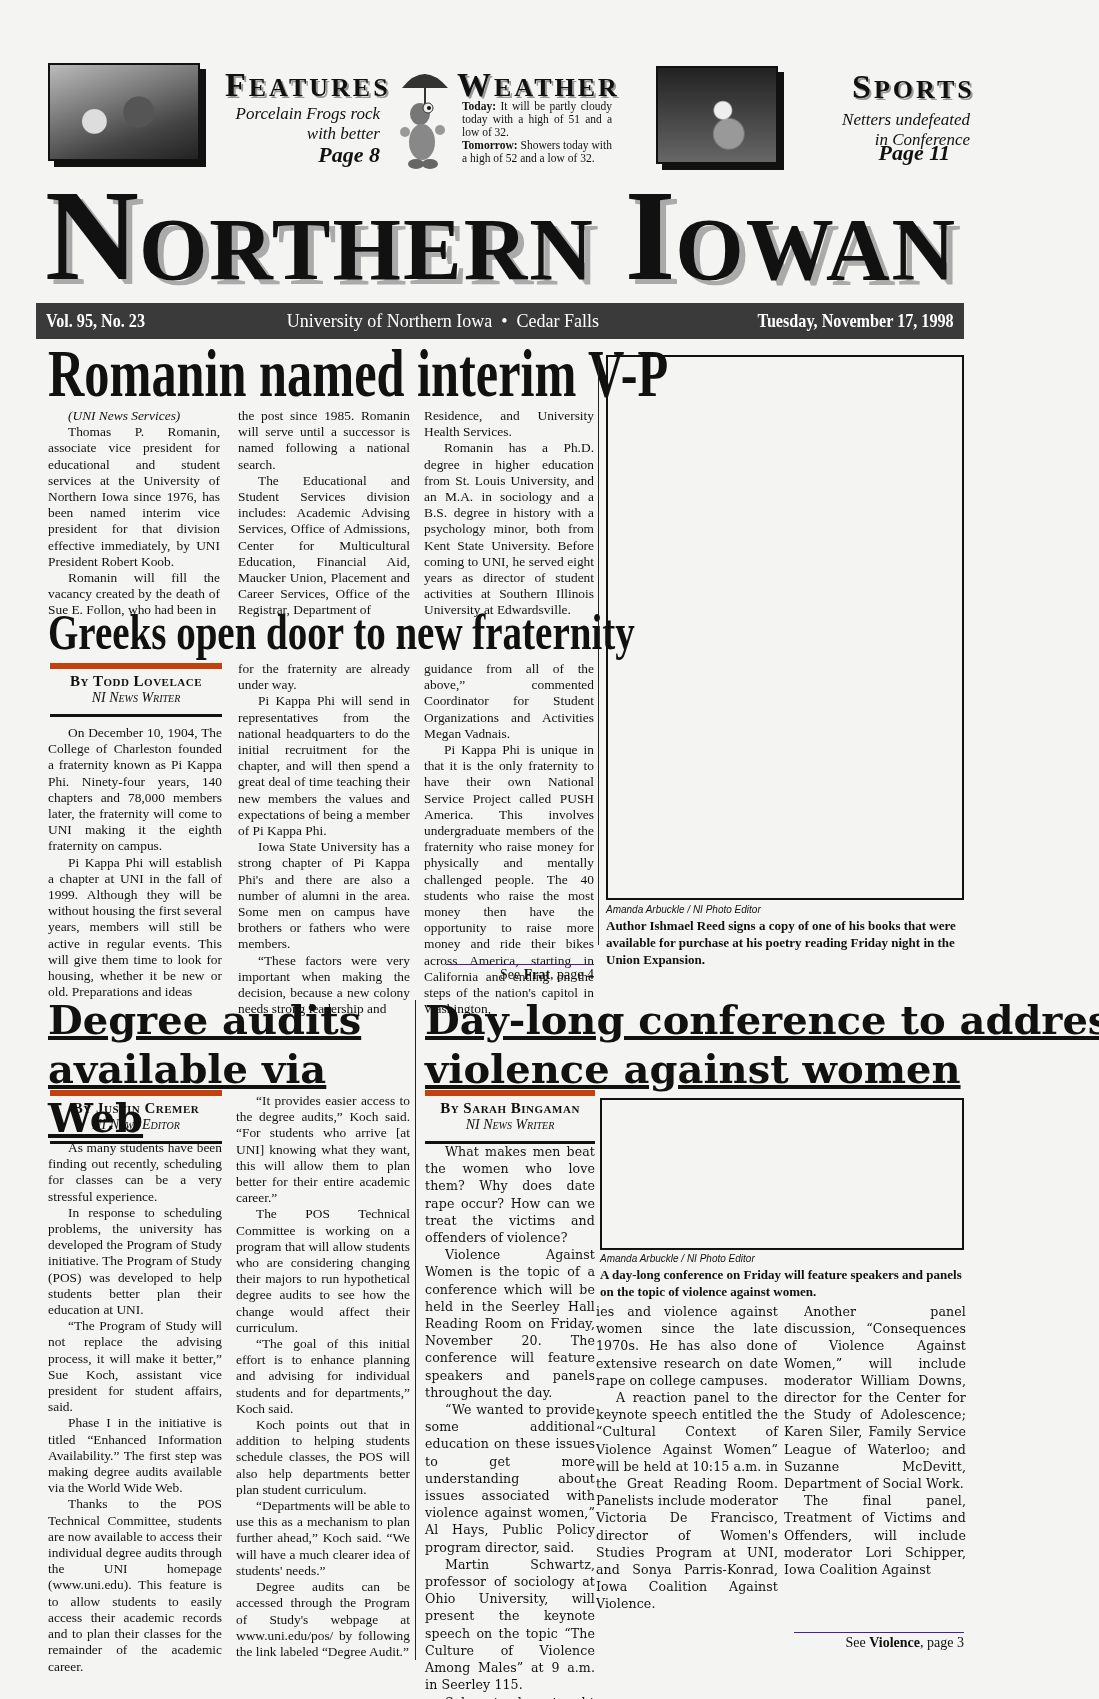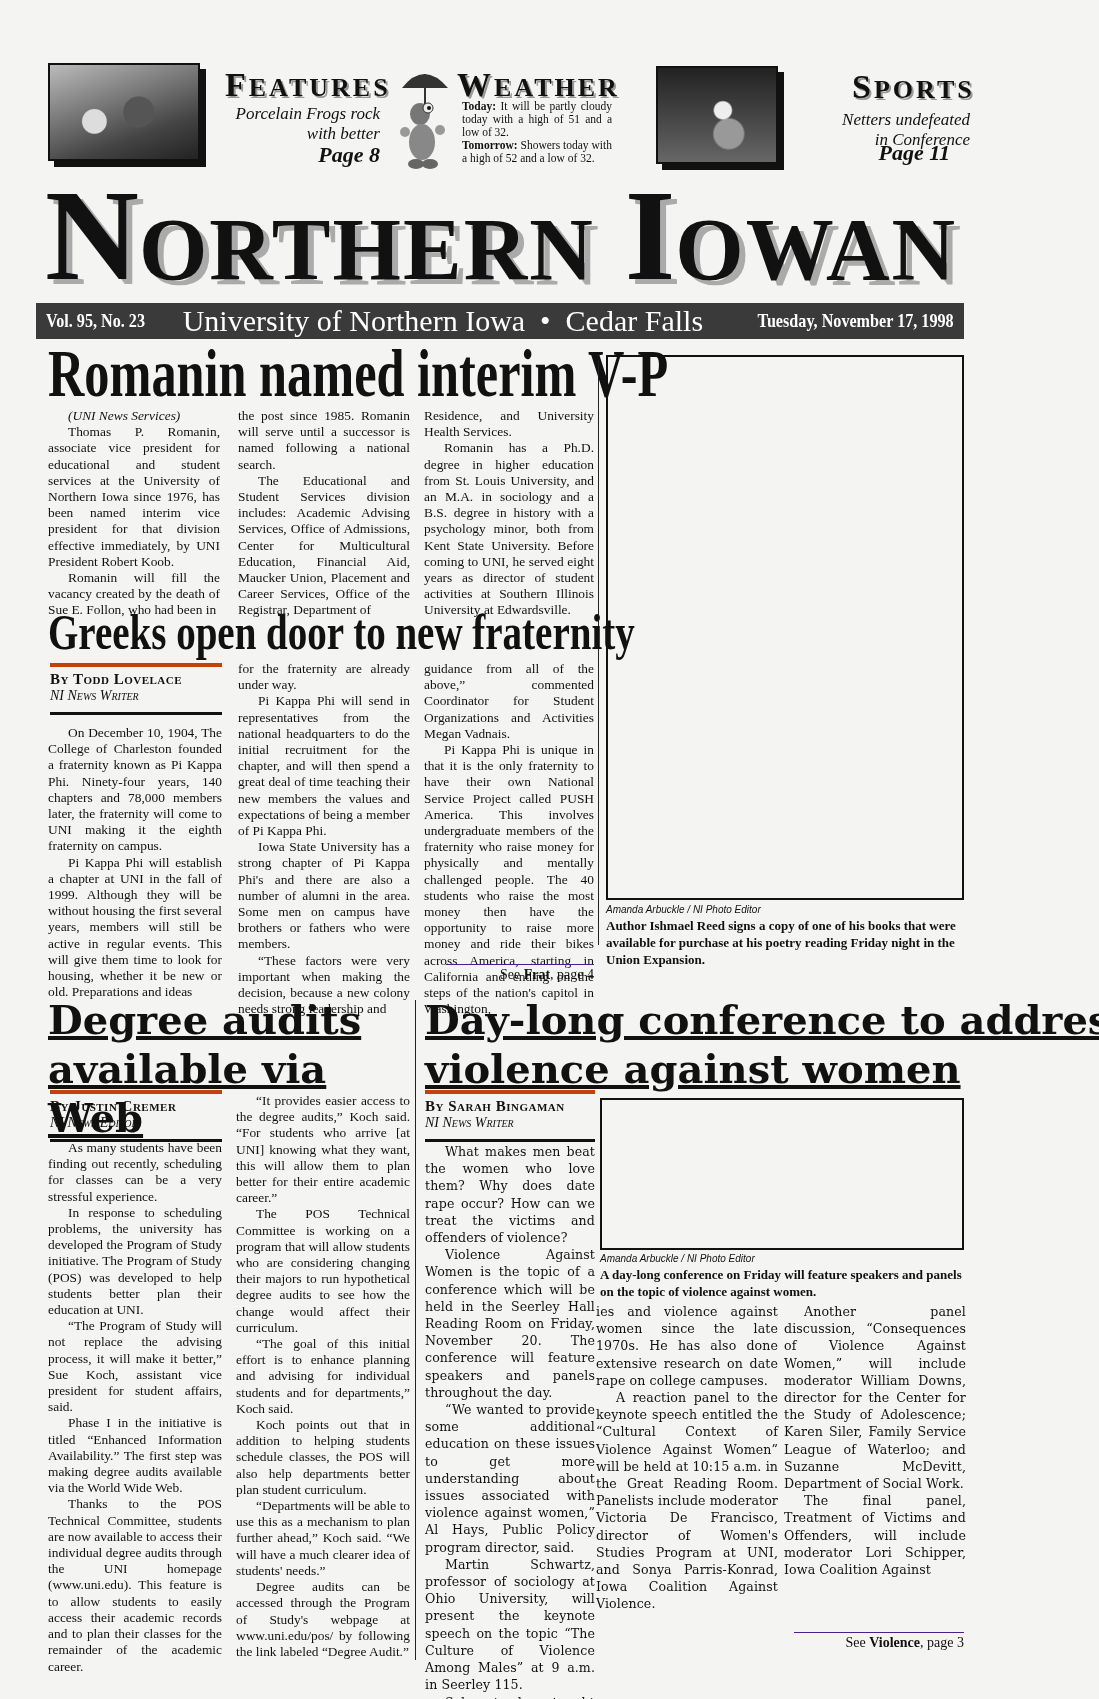--- a/index.html
+++ b/index.html
@@ -17,35 +17,35 @@
   .teaser-page { font-style: italic; font-weight: bold; font-size: 22px; text-align: right; font-family: "Liberation Serif", serif; }
   .weather-text { font-size: 11.5px; line-height: 13px; text-align: justify; }
   .weather-text b { font-weight: bold; }
 
   
   .masthead { left: 45px; top: 180px; width: 920px; height: 110px; font-family: "Liberation Serif", serif; font-weight: bold; color: #111; text-shadow: 6px 5px 0 #aaa; white-space: nowrap; }
   .masthead .big { font-size: 130px; line-height: 110px; }
   .masthead .small { font-size: 88px; letter-spacing: 2px; }
   .banner { left: 36px; top: 303px; width: 928px; height: 36px; background: #3a3a3a; color: #fff; display: flex; align-items: center; justify-content: space-between; padding: 0 10px; font-family: "Liberation Serif", serif; }
   .banner .vol { font-size: 19px; font-weight: bold; transform: scaleX(0.85); transform-origin: left; }
-  .banner .uni { font-size: 30px; }
+  .banner .uni { font-size: 18px; }
   .banner .date { font-size: 19px; font-weight: bold; transform: scaleX(0.85); transform-origin: right; }
 
   
   .hl-condensed { font-family: "Liberation Serif", serif; font-weight: bold; color: #111; white-space: nowrap; transform-origin: left top; }
   .hl-roman { font-family: "DejaVu Serif", "Liberation Serif", serif; font-weight: bold; color: #111; line-height: 44px; text-decoration: underline; }
 
   
   .col { font-size: 13.4px; line-height: 16.2px; text-align: justify; hyphens: none; }
   .col p { text-indent: 20px; }
   .col p.noindent { text-indent: 0; }
   .col .source { font-style: italic; text-indent: 20px; }
   .wide-col { font-family: "DejaVu Serif", serif; font-size: 12.6px; line-height: 17.2px; letter-spacing: 0.1px; }
 
-  .byline { border-top: 4px solid #c2410c; border-bottom: 3px solid #111; padding: 4px 0 8px; }
+  .byline { text-align: center; border-top: 6px solid #c2410c; border-bottom: 3px solid #111; padding: 4px 0 8px; }
   .byline .name { font-weight: bold; font-size: 15px; font-variant: small-caps; letter-spacing: 0.5px; }
   .byline .title { font-style: italic; font-size: 14px; font-variant: small-caps; }
 
   .jump { text-align: right; font-size: 14px; border-top: 1px solid #4c1d95; padding-top: 2px; }
   .jump b { font-weight: bold; }
 
   .vrule { background: #222; width: 1px; }
 
   .credit { font-style: italic; font-size: 10px; text-align: left; font-family: "Liberation Sans", sans-serif; }
   .cutline { font-weight: bold; font-size: 13px; line-height: 17px; font-family: "Liberation Serif", serif; }

